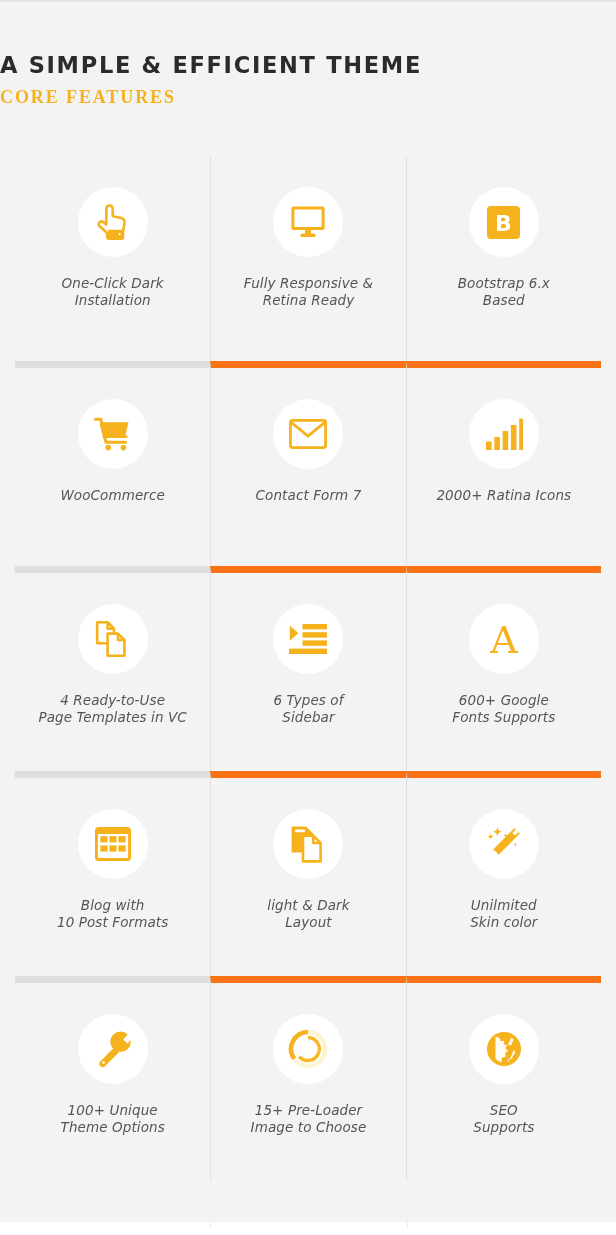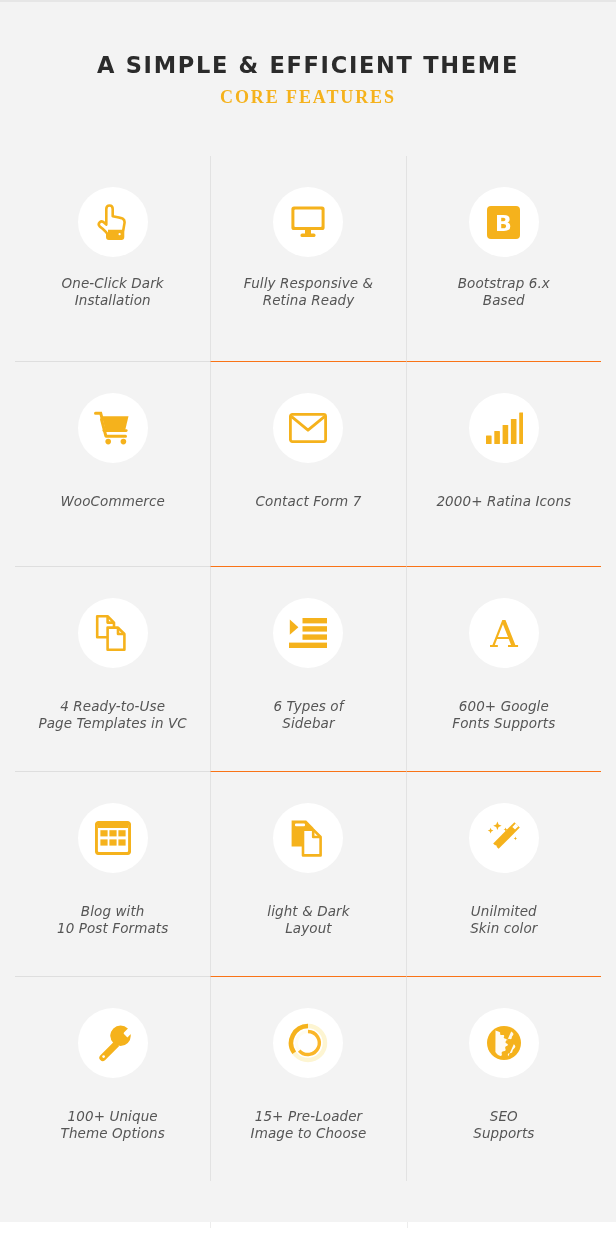--- a/index.html
+++ b/index.html
@@ -18,21 +18,21 @@
   .features-section{
     position:absolute;
     left:0; top:0;
     width:616px; height:1222px;
     background:#f3f3f3;
     border-top:2px solid #e6e6e6;
   }
   
   .heading-wrap{
     padding-top:50px;
-    text-align:center;
+    text-align:left;
   }
   .heading-main{
     font-family:"DejaVu Sans", sans-serif;
     font-size:22.5px;
     font-weight:bold;
     letter-spacing:1.7px;
     color:#2b2b2b;
     line-height:1.2;
   }
   .heading-sub{
@@ -57,21 +57,21 @@
     height:205px;
     display:flex;
     flex-direction:column;
     align-items:center;
     justify-content:flex-start;
     padding-top:31px;
   }
   
   .cell.col-1, .cell.col-2{ border-left:1px solid #e2e2e2; }
   
-  .cell.row-1, .cell.row-2, .cell.row-3, .cell.row-4{ border-top:1px solid #f97316;gap:12px; }
+  .cell.row-1, .cell.row-2, .cell.row-3, .cell.row-4{ border-top:7px solid #f97316; }
   
   .grid .cell.row-1.col-0, .grid .cell.row-2.col-0,
   .grid .cell.row-3.col-0, .grid .cell.row-4.col-0 { border-top-color:#dedede; }
 
   .icon-circle{
     width:70px; height:70px;
     border-radius:50%;
     background:#ffffff;
     display:flex;
     align-items:center;

